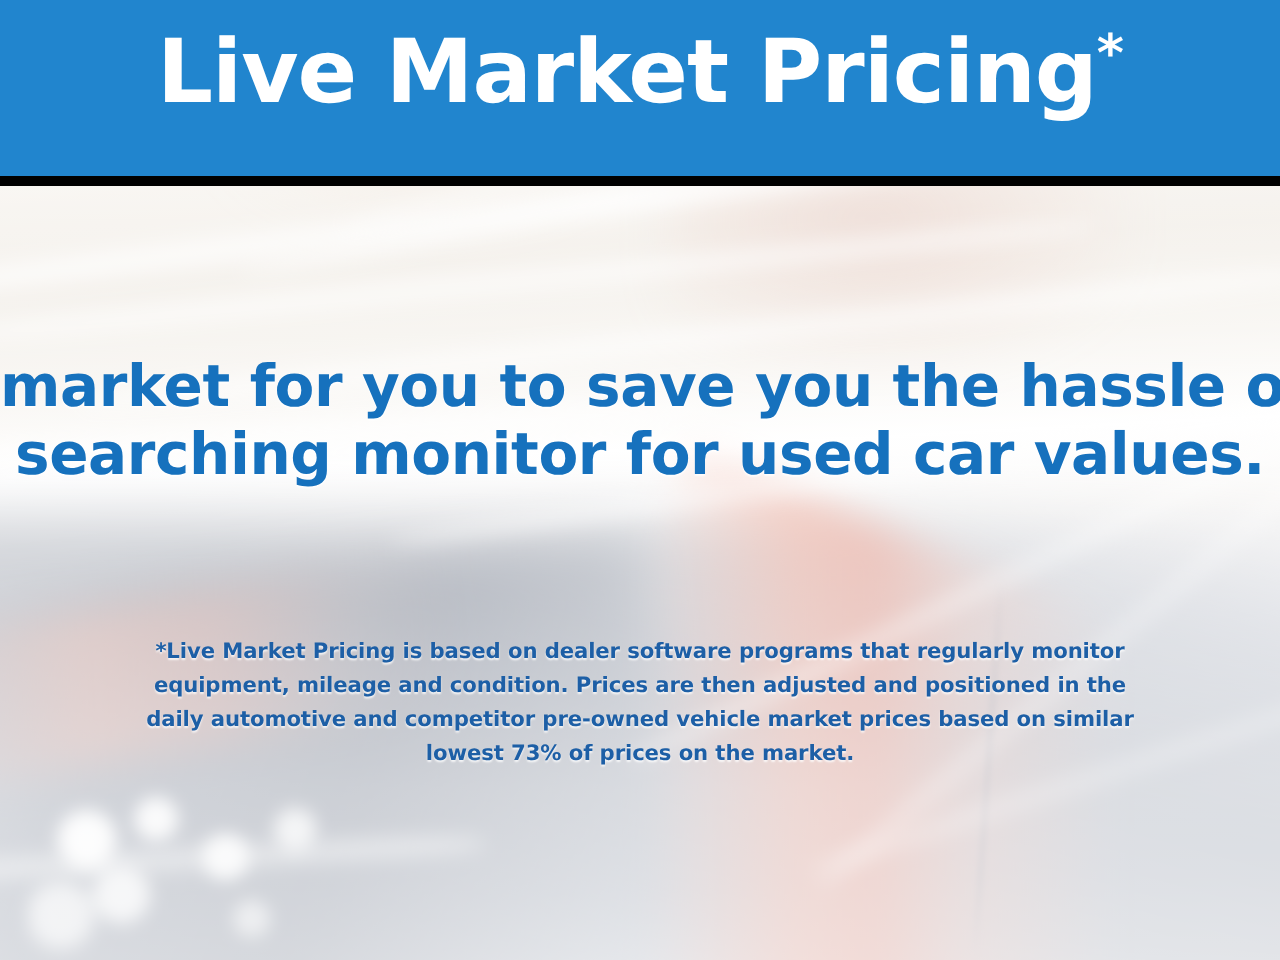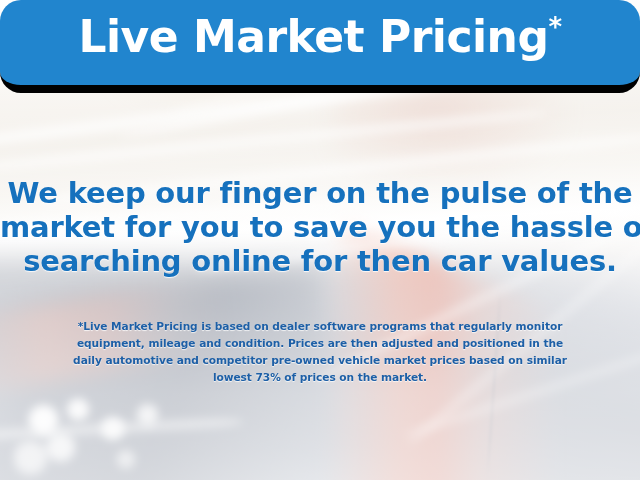--- a/index.html
+++ b/index.html
@@ -221,24 +221,23 @@
   }
 
   
   .banner {
     position: absolute;
     left: 0;
     top: 0;
     width: 640px;
     height: 93px;
     background: #2185ce;
-    border-bottom: 8px solid #000000;
+    border-bottom: 5px solid #000000;
     box-sizing: border-box;
     z-index: 5;
-    border-radius: 21px;
   }
   .banner-title {
     position: absolute;
     left: 0;
     right: 0;
     top: 14px;
     text-align: center;
     color: #ffffff;
     font-family: "DejaVu Sans", sans-serif;
     font-size: 44px;
@@ -319,23 +318,22 @@
 
     <div class="bg-speckle"></div>
     <div class="bg-wash"></div>
   </div>
 
   <div class="banner">
     <div class="banner-title"><span>Live Market Pricing</span><span class="star">*</span></div>
   </div>
 
   <div class="headline">
-    <span class="headline-line">We keep our finger on the pulse of the</span>
     <span class="headline-line">market for you to save you the hassle of</span>
-    <span class="headline-line">searching online for then car values.</span>
+    <span class="headline-line">searching monitor for used car values.</span>
   </div>
 
   <div class="disclaimer">
     <span class="disclaimer-line">*Live Market Pricing is based on dealer software programs that regularly monitor</span>
     <span class="disclaimer-line">equipment, mileage and condition. Prices are then adjusted and positioned in the</span>
     <span class="disclaimer-line">daily automotive and competitor pre-owned vehicle market prices based on similar</span>
     <span class="disclaimer-line">lowest 73% of prices on the market.</span>
   </div>
 
 </div>

